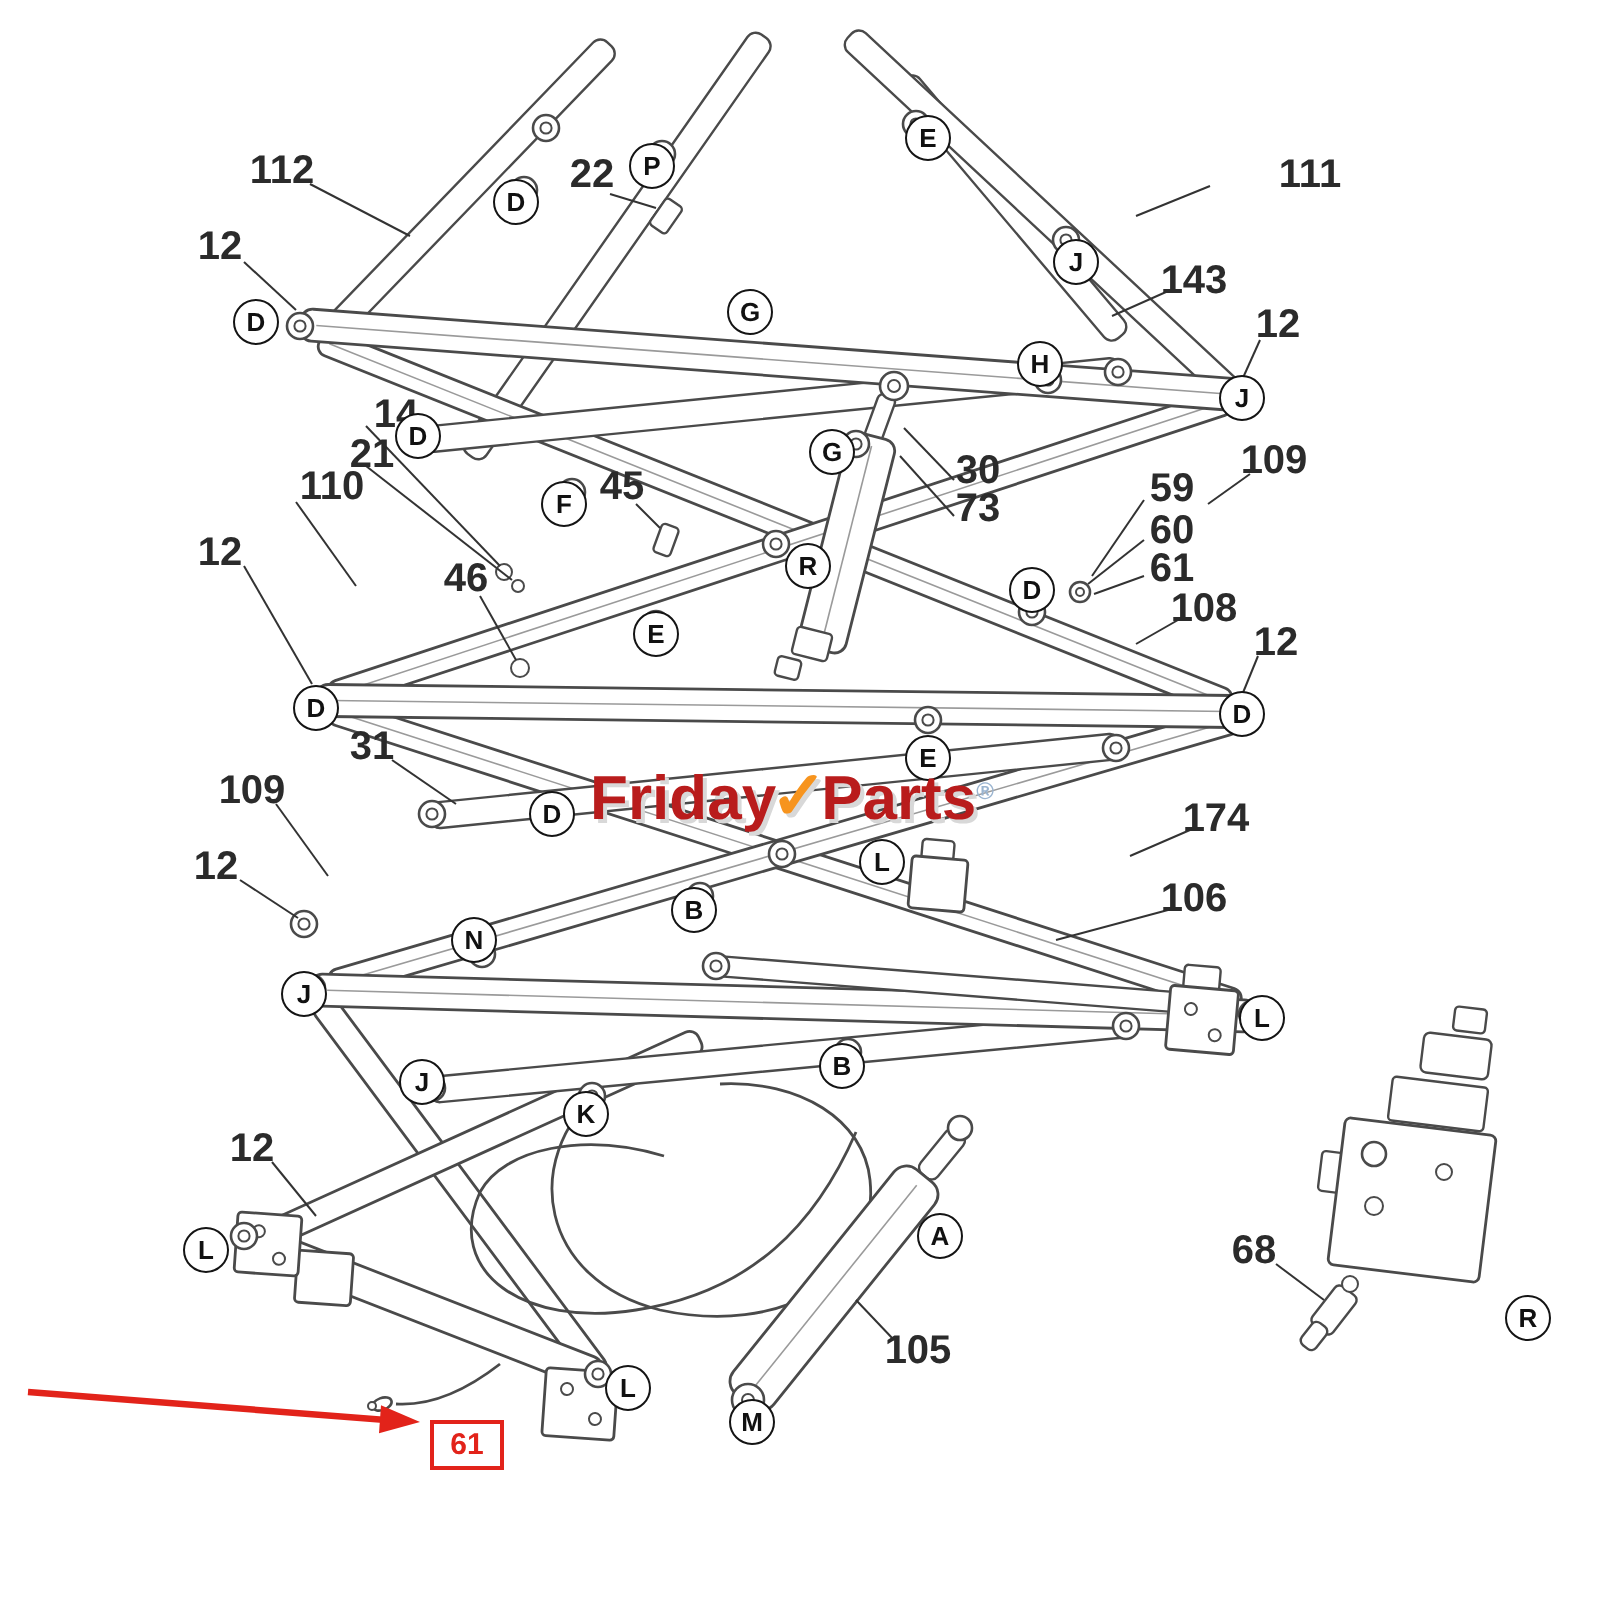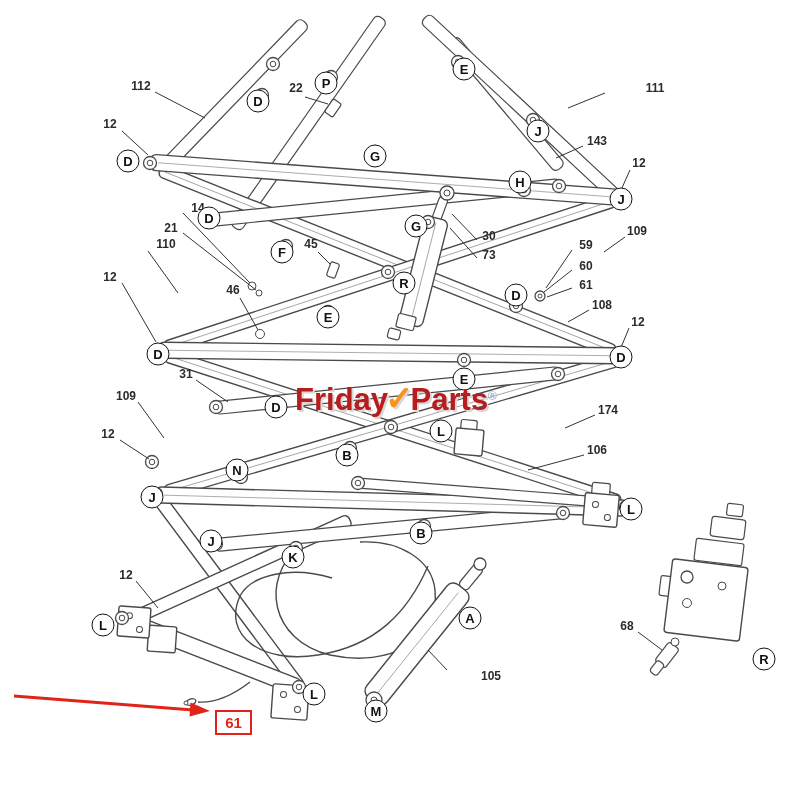--- a/index.html
+++ b/index.html
@@ -6,21 +6,21 @@
   .stage{position:relative;width:800px;height:800px;background:#fff;overflow:hidden;
          font-family:"Liberation Sans",sans-serif;}
   svg.art{position:absolute;left:0;top:0;}
   .beam{fill:#fff;stroke:#4a4a4a;stroke-width:1.4;}
   .beam2{fill:#fff;stroke:#4a4a4a;stroke-width:1.2;}
   .pin{fill:#fff;stroke:#4a4a4a;stroke-width:1.3;}
   .pin2{fill:#fff;stroke:#4a4a4a;stroke-width:1;}
   .leader{stroke:#333;stroke-width:1;}
   .mid{stroke:#9a9a9a;stroke-width:.8;}
   .hose{fill:none;stroke:#4a4a4a;stroke-width:1.4;}
-  .num{position:absolute;transform:translate(-50%,-50%);font-weight:bold;font-size:12px;
+  .num{position:absolute;transform:translate(-50%,-50%);font-weight:bold;font-size:20px;
        color:#2b2b2b;white-space:nowrap;}
   .callout{position:absolute;width:23px;height:23px;border:1.7px solid #141414;border-radius:50%;
        background:#fff;transform:translate(-50%,-50%);display:flex;align-items:center;
        justify-content:center;font-weight:bold;font-size:13px;color:#111;box-sizing:border-box;}
   .watermark{position:absolute;left:396px;top:398px;transform:translate(-50%,-50%);
        font-weight:bold;font-size:31px;white-space:nowrap;text-shadow:2px 2px 0 #d8d8d8;z-index:5;}
   .wm-blue{color:#b91c1c;}
   .wm-check{color:#f7941e;font-size:34px;margin:0 -3px;}
   .wm-reg{color:#9ab4d0;font-size:12px;vertical-align:10px;text-shadow:none;}
   .hl-box{position:absolute;left:215px;top:710px;width:37px;height:25px;border:2.5px solid #e2231a;
@@ -330,40 +330,40 @@
   </div>
 
   <div id="overlay-layer">
       <div class="num" style="left: 141px; top: 86px;">112</div>
       <div class="num" style="left: 110px; top: 124px;">12</div>
       <div class="num" style="left: 296px; top: 88px;">22</div>
       <div class="num" style="left: 619px; top: 88px; margin-left: 36px;">111</div>
       <div class="num" style="left: 597px; top: 141px;">143</div>
       <div class="num" style="left: 639px; top: 163px;">12</div>
       <div class="num" style="left: 171px; top: 208px; margin-left: 27px;">14</div>
-      <div class="num" style="left: 171px; top: 228px;">21</div>
+      <div class="num" style="left: 186px; top: 228px;">21</div>
       <div class="num" style="left: 136px; top: 244px; margin-left: 30px;">110</div>
       <div class="num" style="left: 311px; top: 244px;">45</div>
       <div class="num" style="left: 489px; top: 236px;">30</div>
       <div class="num" style="left: 489px; top: 255px;">73</div>
       <div class="num" style="left: 586px; top: 245px;">59</div>
       <div class="num" style="left: 586px; top: 266px;">60</div>
       <div class="num" style="left: 586px; top: 285px;">61</div>
       <div class="num" style="left: 637px; top: 231px;">109</div>
       <div class="num" style="left: 110px; top: 277px;">12</div>
       <div class="num" style="left: 233px; top: 290px;">46</div>
       <div class="num" style="left: 602px; top: 305px;">108</div>
       <div class="num" style="left: 638px; top: 322px;">12</div>
       <div class="num" style="left: 186px; top: 374px;">31</div>
       <div class="num" style="left: 126px; top: 396px;">109</div>
       <div class="num" style="left: 108px; top: 434px;">12</div>
       <div class="num" style="left: 608px; top: 410px;">174</div>
       <div class="num" style="left: 597px; top: 450px;">106</div>
       <div class="num" style="left: 126px; top: 575px;">12</div>
-      <div class="num" style="left: 459px; top: 676px; margin-left: 32px;">105</div>
+      <div class="num" style="left: 459px; top: 676px;">105</div>
       <div class="num" style="left: 627px; top: 626px;">68</div>
       <div class="callout" style="left: 326px; top: 83px;">P</div>
       <div class="callout" style="left: 258px; top: 101px;">D</div>
       <div class="callout" style="left: 464px; top: 69px;">E</div>
       <div class="callout" style="left: 128px; top: 161px;">D</div>
       <div class="callout" style="left: 538px; top: 131px;">J</div>
       <div class="callout" style="left: 375px; top: 156px;">G</div>
       <div class="callout" style="left: 520px; top: 182px;">H</div>
       <div class="callout" style="left: 621px; top: 199px;">J</div>
       <div class="callout" style="left: 209px; top: 218px;">D</div>

